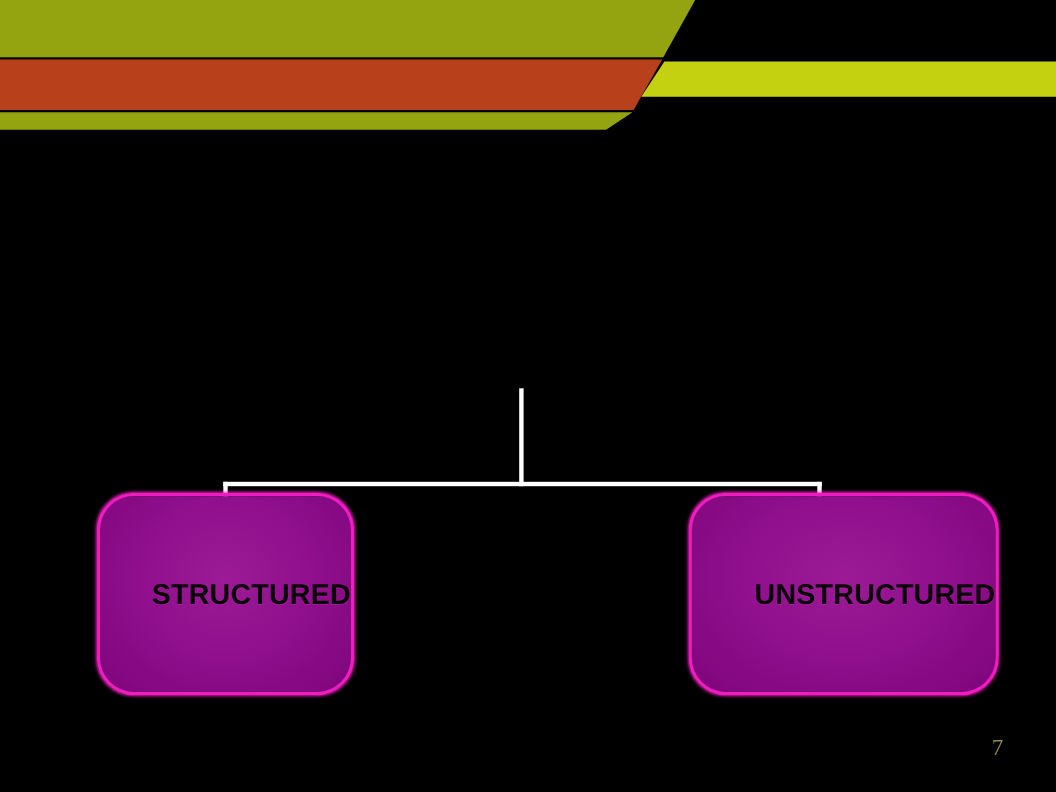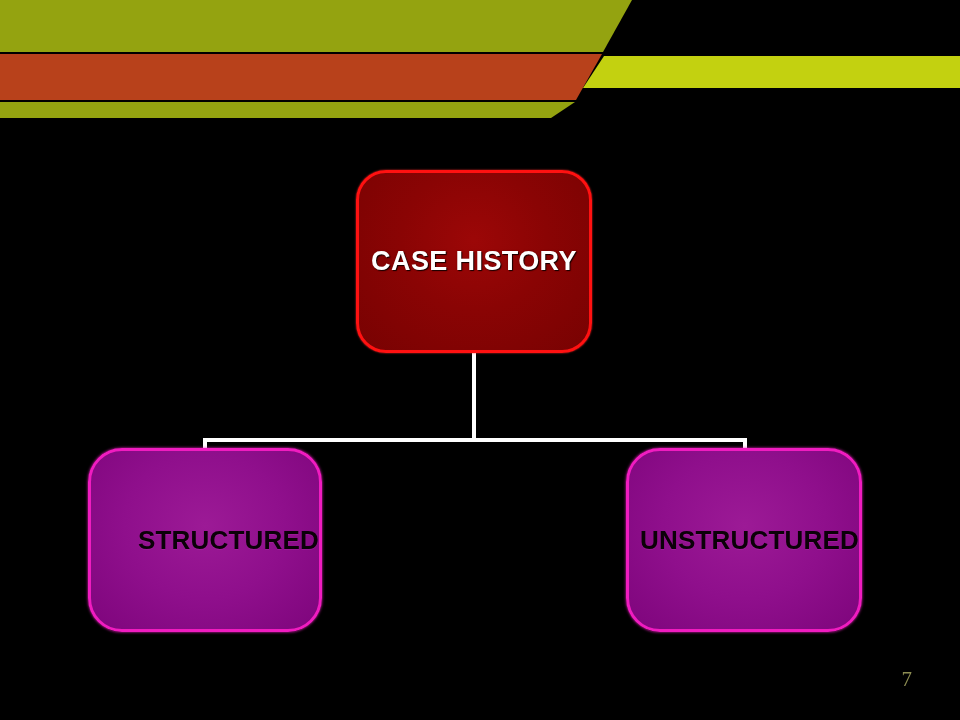--- a/index.html
+++ b/index.html
@@ -77,21 +77,21 @@
 
   #node-structured {
     left: 88px;
     top: 448px;
     width: 234px;
     height: 184px;
   }
   #node-unstructured {
     left: 626px;
     top: 448px;
-    width: 236px;
+    width: 282px;
     height: 184px;
     padding-left: 36px;
   }
   
   #node-unstructured .node-label {
     position: relative;
     overflow: visible;
   }
 
   
@@ -144,23 +144,20 @@
     <polygon points="0,54 602,54 576,100 0,100" fill="#b8411b"></polygon>
     <polygon points="0,102 575,102 551,118 0,118" fill="#94a310"></polygon>
     <polygon points="604,56 960,56 960,88 583,88" fill="#c3d110"></polygon>
   </svg>
 
   <div class="connector" id="connector-trunk"></div>
   <div class="connector" id="connector-crossbar"></div>
   <div class="connector" id="connector-stub-left"></div>
   <div class="connector" id="connector-stub-right"></div>
 
-  <div class="node" id="node-case-history">
-    <span class="node-label">CASE HISTORY</span>
-  </div>
 
   <div class="node node-purple" id="node-structured">
     <span class="node-label">STRUCTURED</span>
   </div>
 
   <div class="node node-purple" id="node-unstructured">
     <span class="node-label">UNSTRUCTURED</span>
   </div>
 
   <div id="page-number">7</div>

